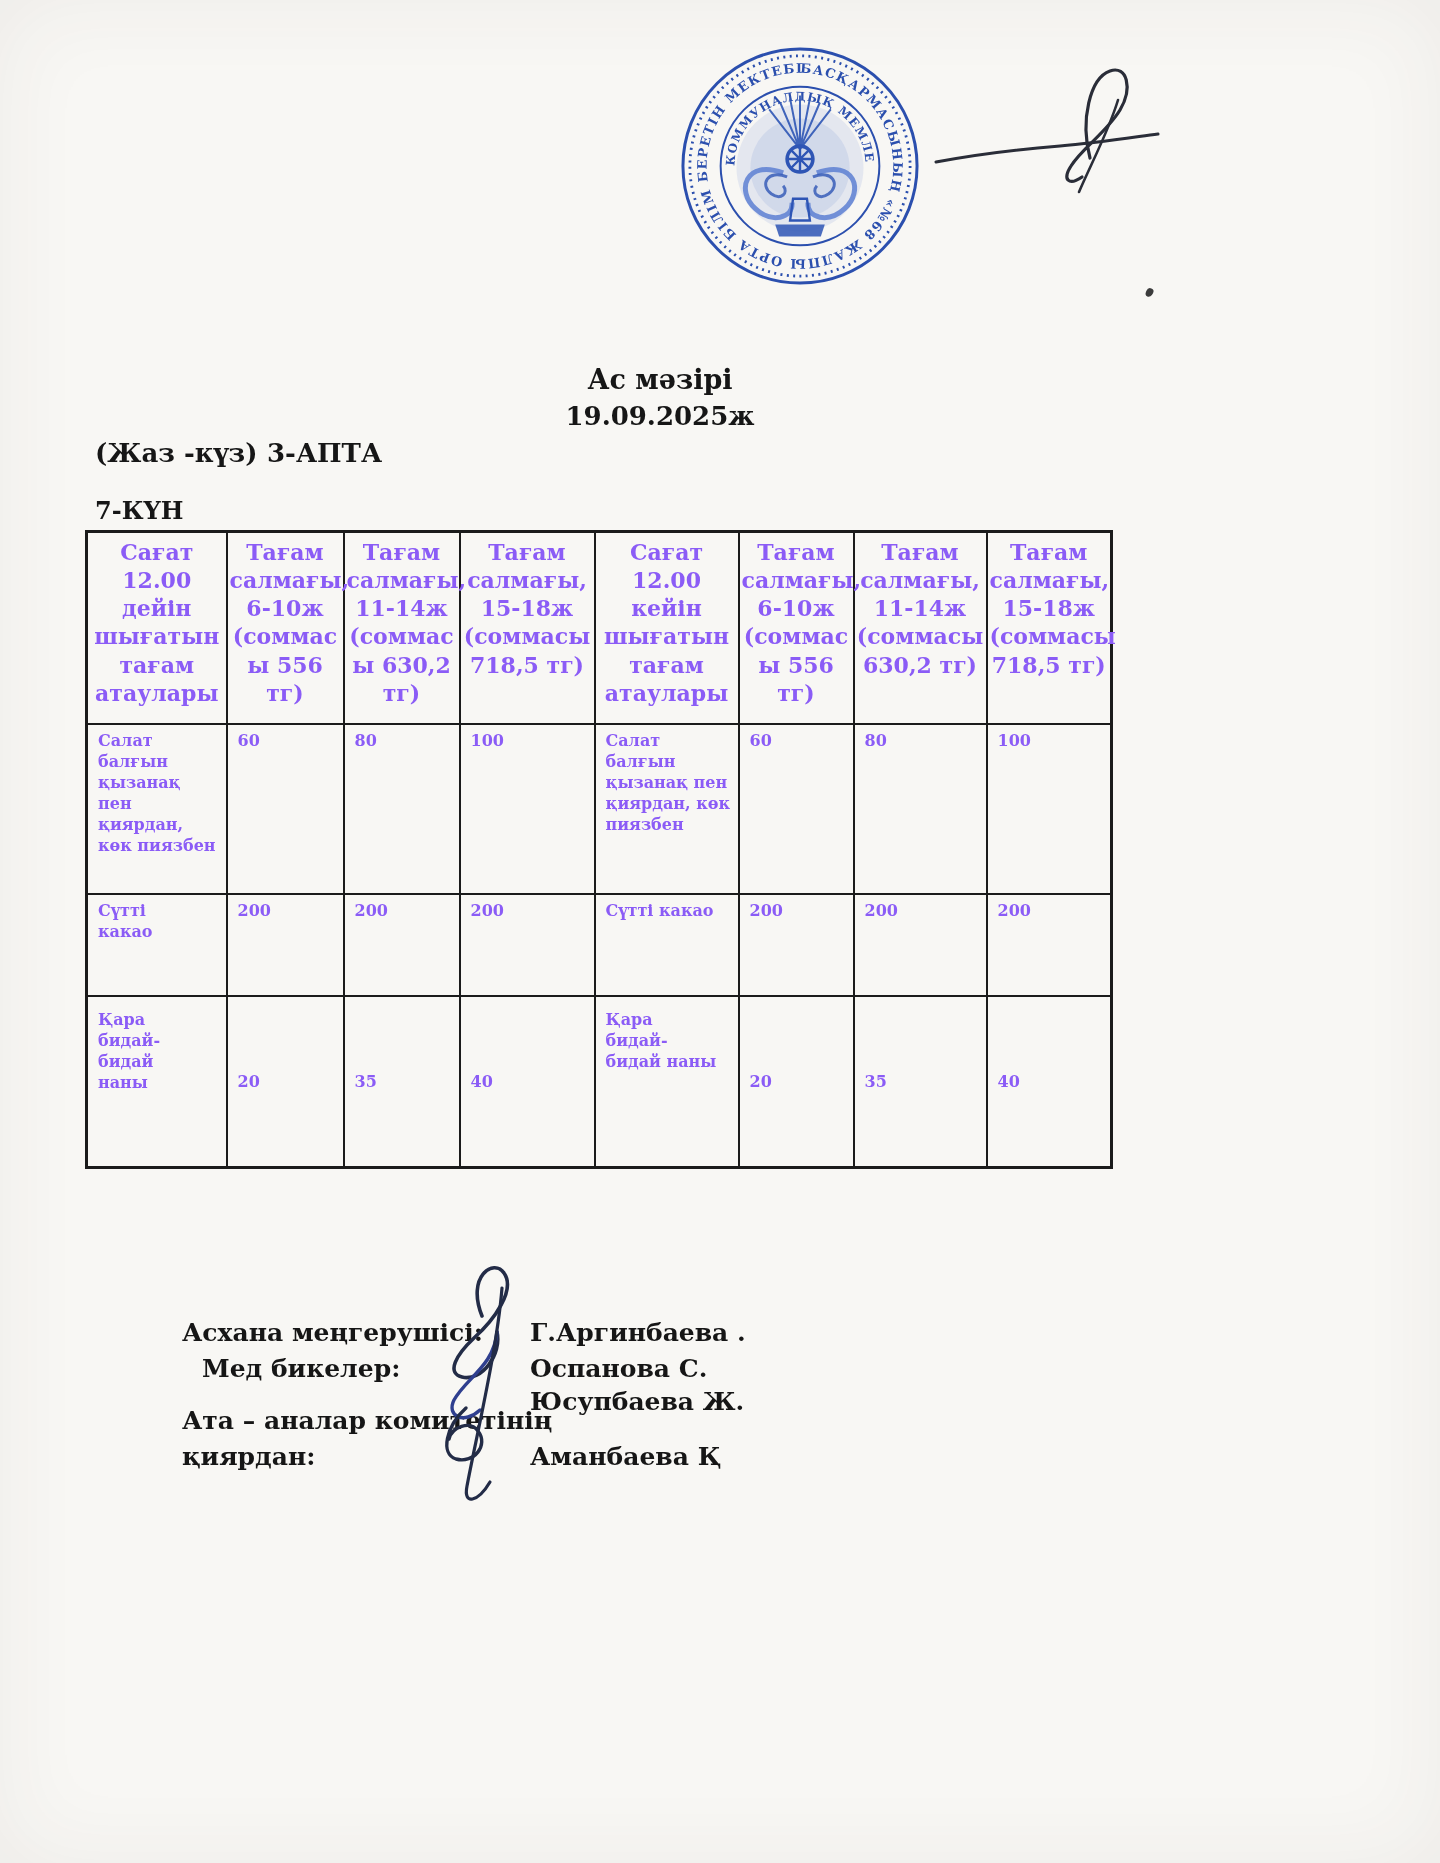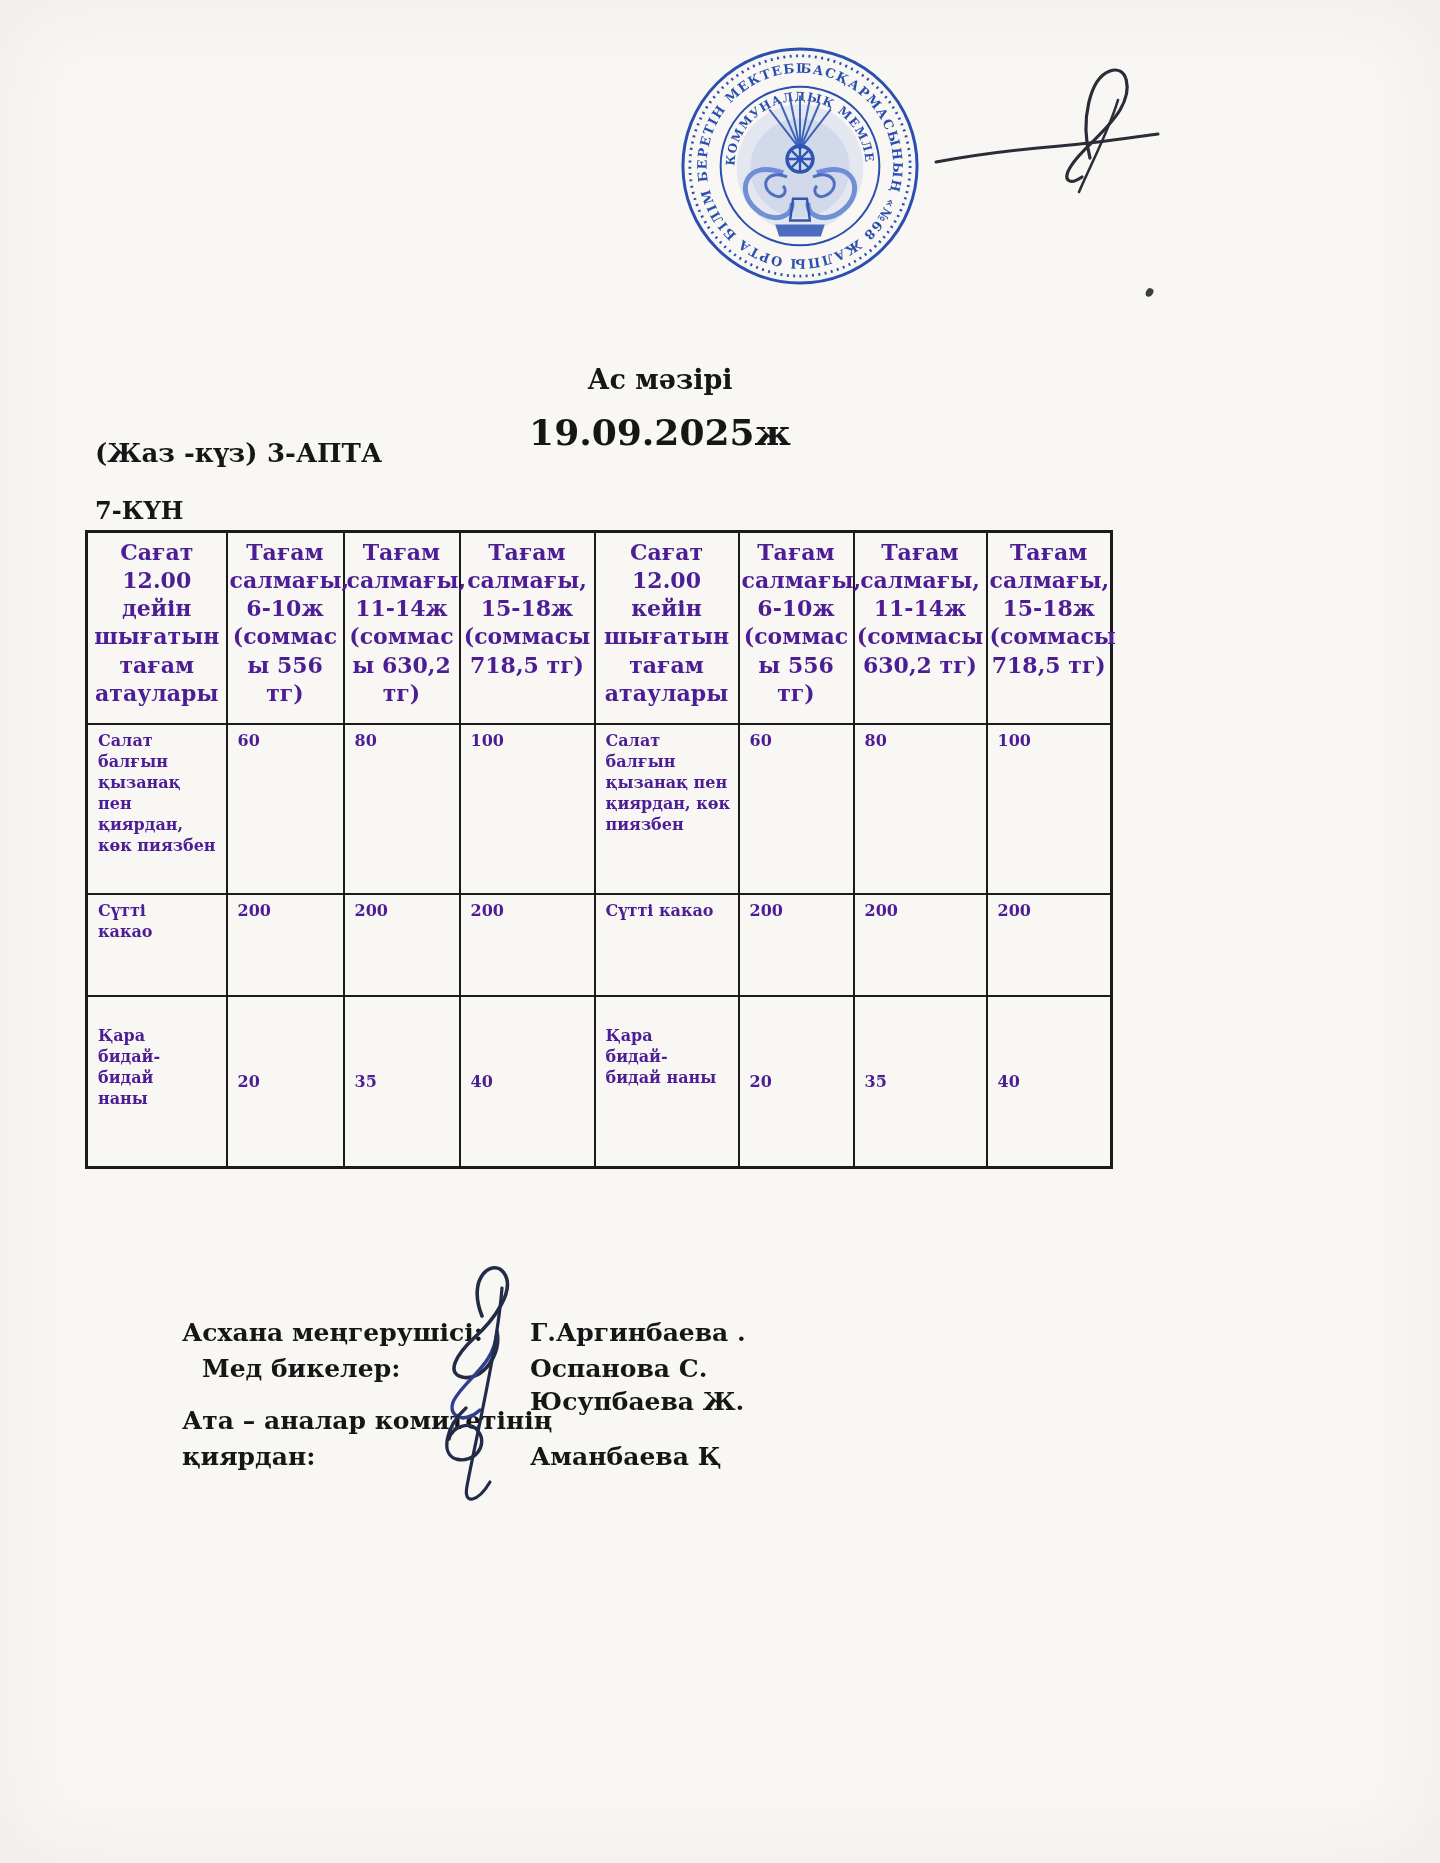--- a/index.html
+++ b/index.html
@@ -16,39 +16,39 @@
   .sig-bottom{position:absolute;left:404px;top:1258px;}
   .speck{position:absolute;left:1146px;top:288px;width:7px;height:9px;
          background:#3c3c3c;border-radius:50% 40% 55% 45%;transform:rotate(24deg);}
   
   .approval{position:absolute;left:838px;top:166px;
             font-size:22.5px;font-weight:bold;line-height:34px;white-space:nowrap;}
   
   .title-block{position:absolute;left:430px;top:364px;width:460px;
                text-align:center;font-weight:bold;}
   .title{font-size:27px;}
-  .date{font-size:36px;margin-top:16px;}
+  .date{font-size:26px;margin-top:6px;}
   .season{position:absolute;left:95px;top:438px;font-size:26px;font-weight:bold;}
   .week{position:absolute;left:267px;top:438px;font-size:26px;font-weight:bold;}
   .day{position:absolute;left:95px;top:496px;font-size:24px;font-weight:bold;}
   
   table.menu{position:absolute;left:85px;top:530px;width:1025px;
              border-collapse:collapse;table-layout:fixed;
              border:3px solid #1b1b1b;}
   .menu th,.menu td{border:2.5px solid #1b1b1b;font-weight:bold;
-                    white-space:pre-line;vertical-align:top;color:#4c1d95;}
+                    white-space:pre-line;vertical-align:top;color:#8b5cf6;}
   .menu th{font-size:22px;text-align:center;padding:5px 2px;line-height:1.28;}
   .menu td{font-size:16px;text-align:left;padding:5px 6px 5px 10px;line-height:1.32;}
   tr.hdr{height:192px;}
   tr.r1{height:170px;}
   tr.r2{height:56px;}
   tr.r3{height:102px;}
   tr.r4{height:172px;}
   tr.r4 td.num{vertical-align:middle;}
-  tr.r4 td.dish{padding-top:28px;}
+  tr.r4 td.dish{padding-top:12px;}
   
   .f-label,.f-name{position:absolute;font-size:25px;font-weight:bold;white-space:nowrap;}
   .f-label{left:182px;}
   .f-name{left:530px;}
   .fl-0{top:1318px;}  .fl-1{top:1354px;margin-left:20px;}  .fl-2{top:1406px;}  .fl-3{top:1442px;}
   .fn-0{top:1318px;}  .fn-1{top:1354px;}  .fn-2{top:1387px;}  .fn-3{top:1442px;}
 </style>
 </head>
 <body>
 

